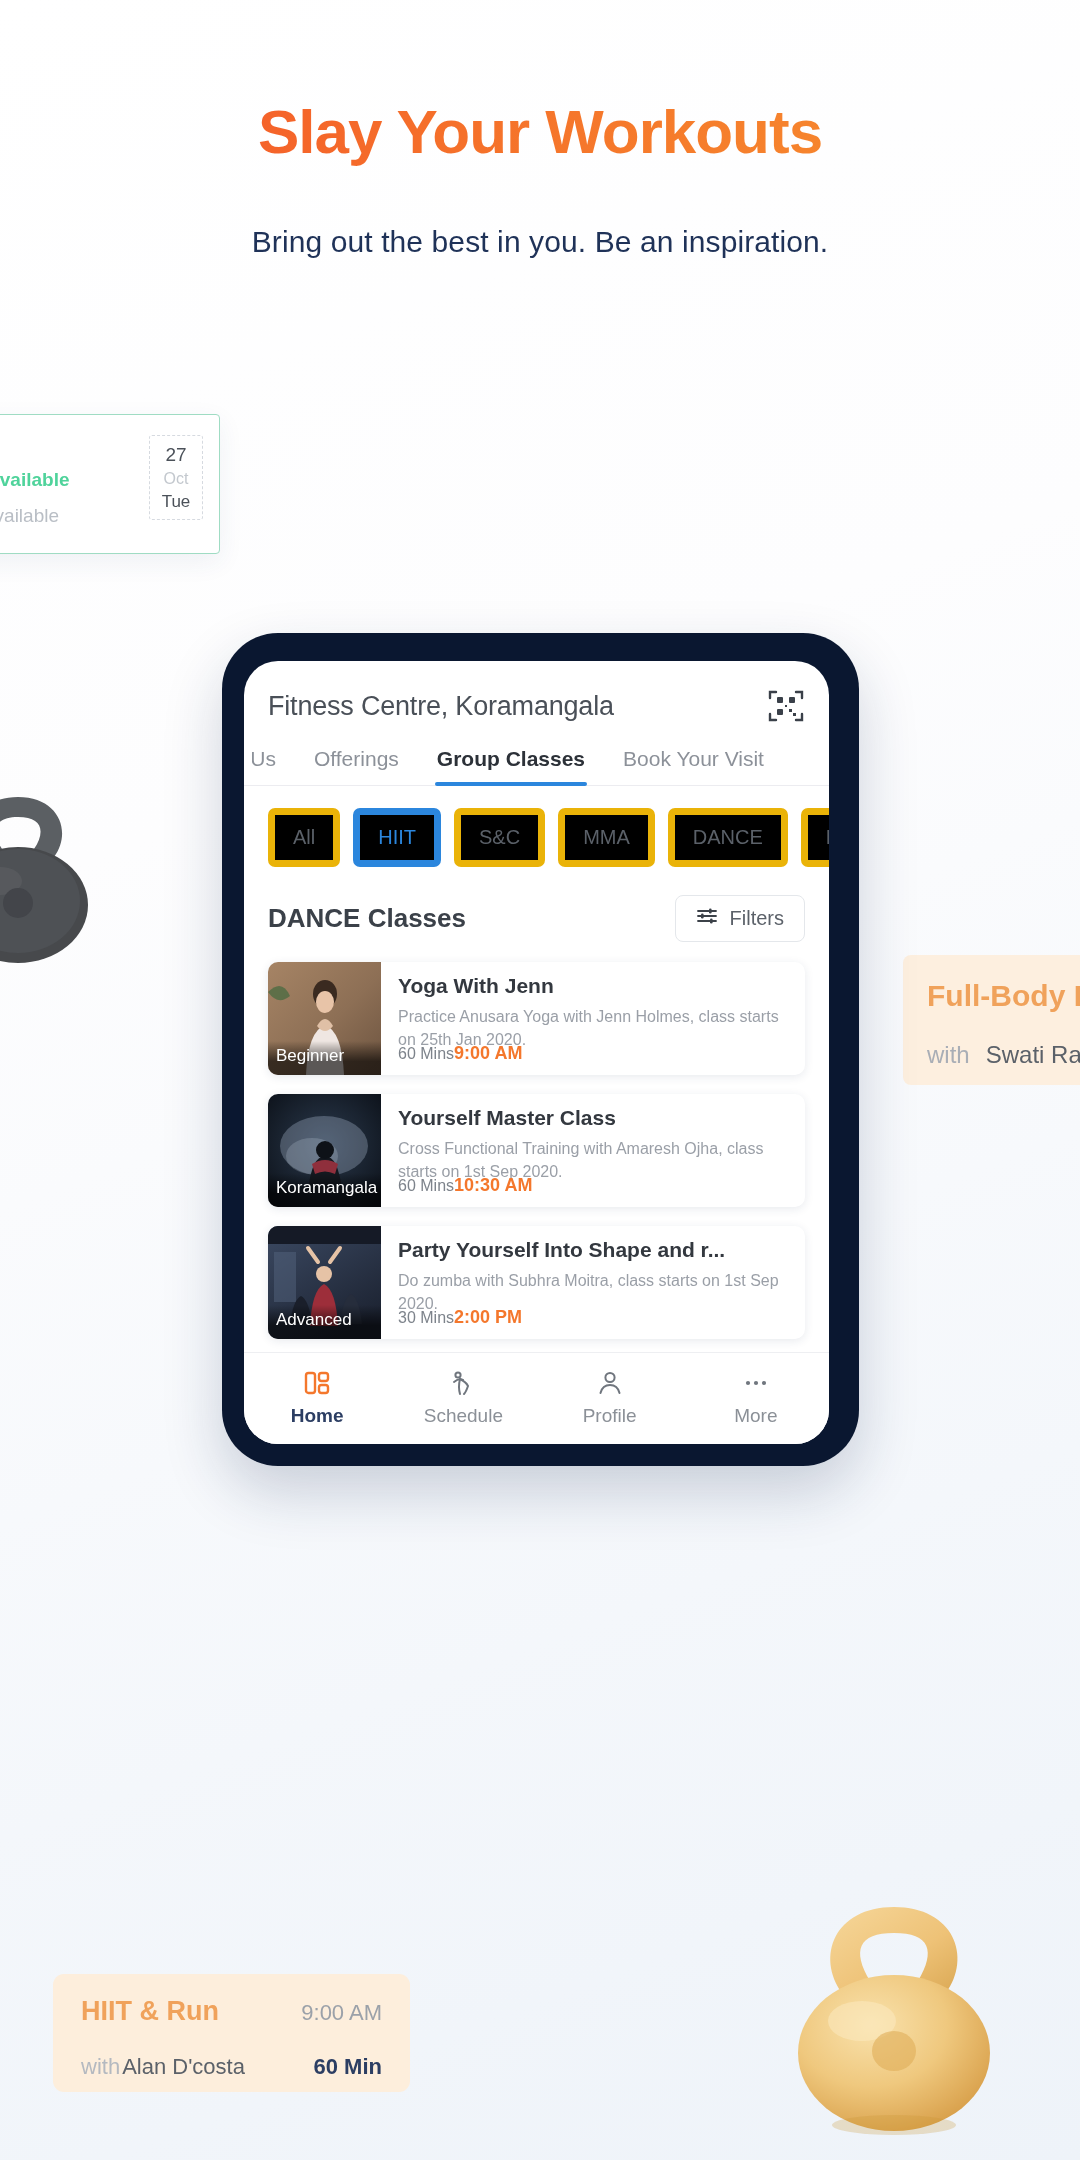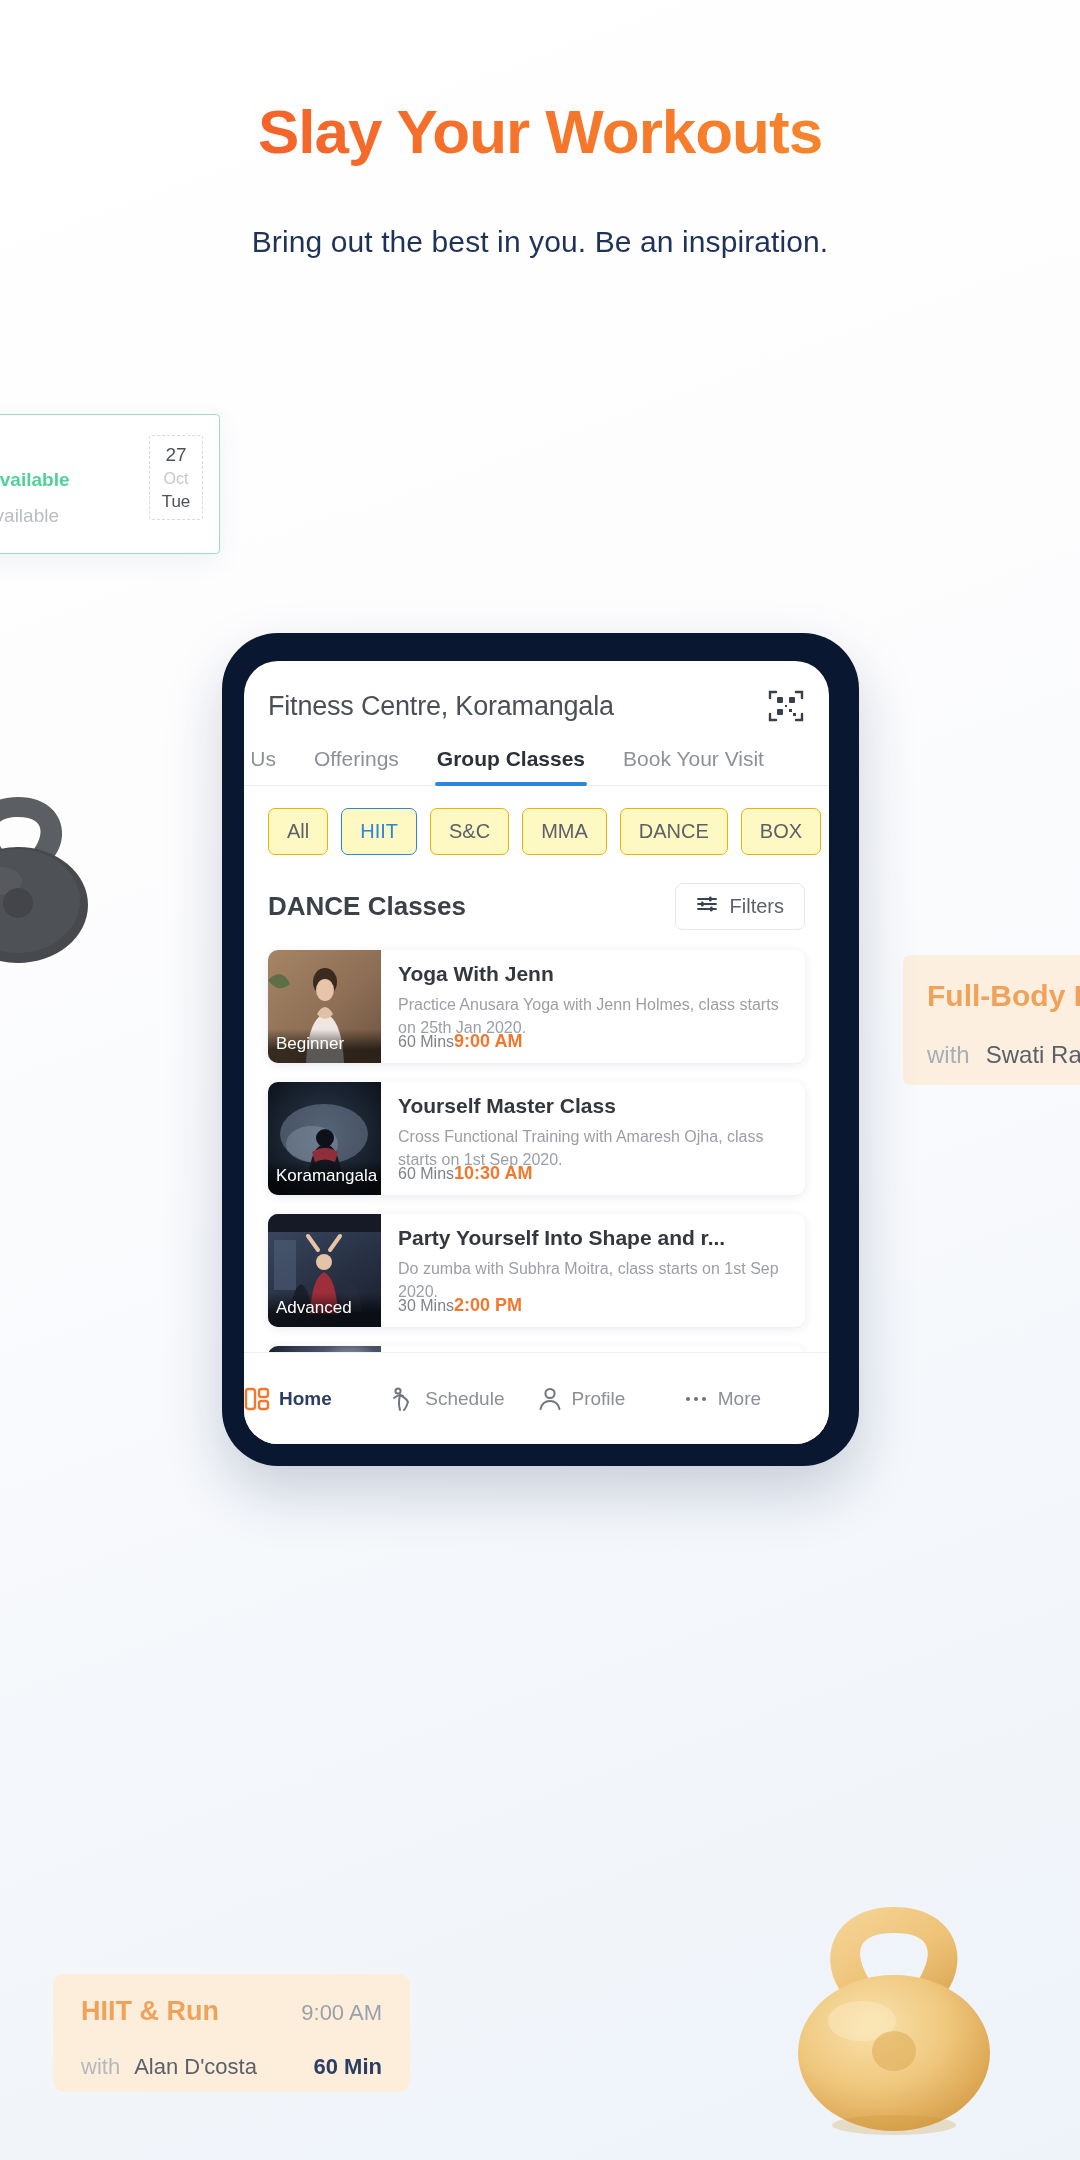--- a/index.html
+++ b/index.html
@@ -77,21 +77,21 @@
     width: 357px; height: 118px;
     background: #fdeedc;
     border-radius: 11px;
     padding: 22px 28px 0 28px;
   }
   .bc-row { display: flex; justify-content: space-between; align-items: baseline; }
   .bc-title { font-size: 27px; color: #f0a25b; font-weight: bold; }
   .bc-time { font-size: 22px; color: #9ba1a9; }
   .bc-row2 { display: flex; justify-content: space-between; align-items: baseline; margin-top: 27px; }
   .bc-with { font-size: 22px; color: #b4b9c0; }
-  .bc-name { font-size: 22px; color: #5b6169; margin-left: 14px; }
+  .bc-name { font-size: 22px; color: #5b6169; margin-left: 2px; }
   .bc-left2 { display: flex; align-items: baseline; }
   .bc-dur { font-size: 22px; color: #2c3e63; font-weight: bold; }
 
   
   .kb-grey {
     position: absolute; left: -58px; top: 775px; width: 170px; height: 190px;
   }
   .kb-gold {
     position: absolute; left: 790px; top: 1885px; width: 260px; height: 250px;
   }
@@ -136,23 +136,23 @@
   .tab.active { color: #2c3138; font-weight: bold; }
   .tab.active::after {
     content: ""; position: absolute; left: 0; right: 0; bottom: -1px;
     height: 4px; background: #2b86dd; border-radius: 2px;
   }
 
   .chips {
     display: flex; gap: 13px; padding: 22px 0 0 24px; overflow: hidden;
   }
   .chip {
-    border: 1px solid #eab308; border-radius: 7px;
+    border: 7px solid #eab308; border-radius: 7px;
     padding: 11px 18px; font-size: 20px; color: #5b6169;
-    background: #fef9c3; white-space: nowrap;
+    background: #000000; white-space: nowrap;
   }
   .chip.active { border-color: #2b86dd; color: #2b86dd; }
 
   .sec-head {
     display: flex; align-items: center; justify-content: space-between;
     padding: 28px 24px 0 24px;
   }
   .sec-title { font-size: 26px; font-weight: bold; color: #3b4149; }
   .filters-btn {
     display: flex; align-items: center; gap: 12px;
@@ -195,21 +195,21 @@
   .cc-time { font-size: 18px; font-weight: bold; color: #f4772c; }
 
   .bottom-nav {
     height: 92px;
     background: #fff;
     border-top: 1px solid #eeeff2;
     display: flex; align-items: center;
   }
   .nav-item {
     flex: 1; text-align: center;
-    display: flex; flex-direction: row; align-items: center; gap: 9px;
+    display: flex; flex-direction: column; align-items: center; gap: 9px;
   }
   .nav-label { font-size: 19px; color: #8b9097; }
   .nav-item.active .nav-label { color: #2c3e63; font-weight: bold; }
   .nav-ico { height: 26px; display: flex; align-items: center; justify-content: center; }
 </style>
 </head>
 <body>
 
 <div class="hero">
   <div class="hero-title">Slay Your Workouts</div>

